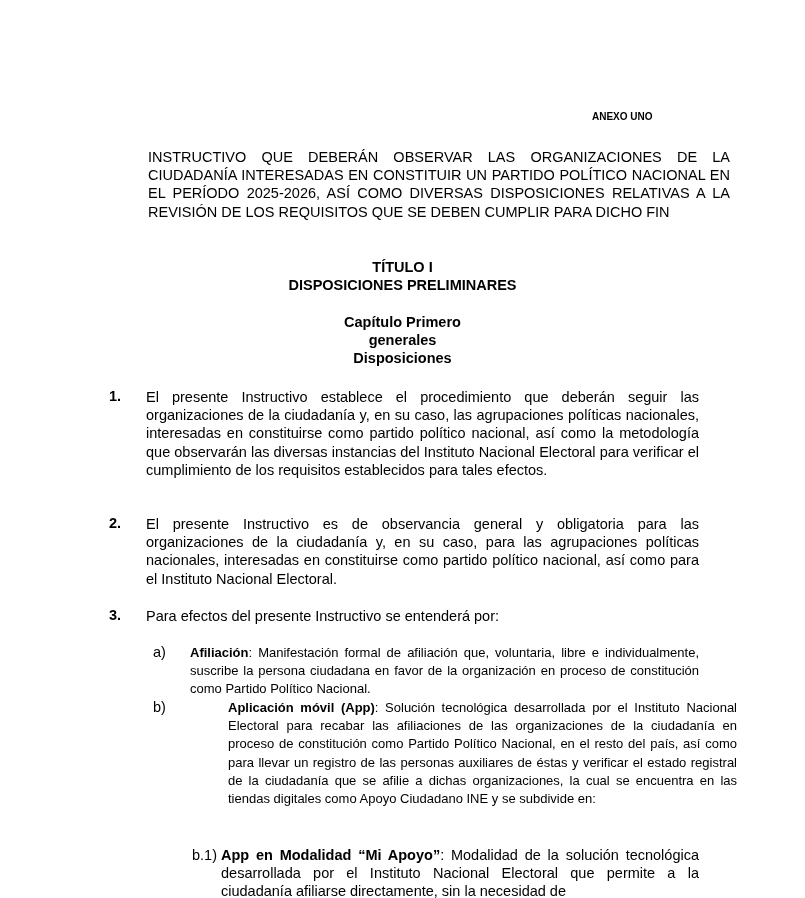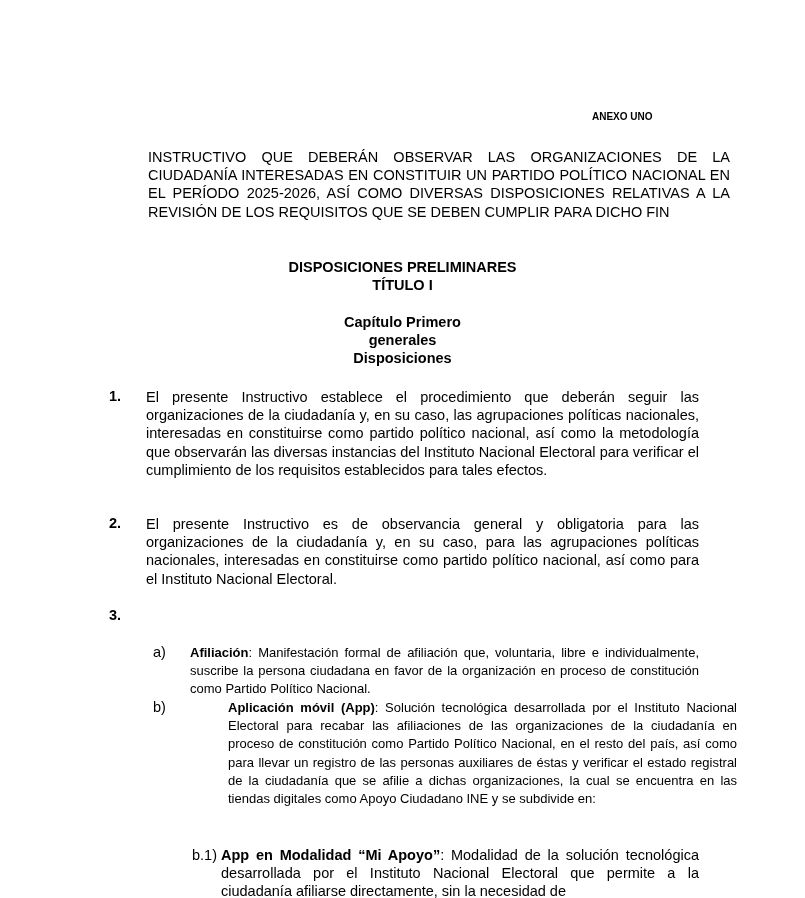--- a/index.html
+++ b/index.html
@@ -31,37 +31,38 @@
 </style>
 </head>
 <body>
 
 <div class="page">
   <div class="annex">ANEXO UNO</div>
 
   <div class="title">INSTRUCTIVO QUE DEBERÁN OBSERVAR LAS ORGANIZACIONES DE LA CIUDADANÍA INTERESADAS EN CONSTITUIR UN PARTIDO POLÍTICO NACIONAL EN EL PERÍODO 2025-2026, ASÍ COMO DIVERSAS DISPOSICIONES RELATIVAS A LA REVISIÓN DE LOS REQUISITOS QUE SE DEBEN CUMPLIR PARA DICHO FIN</div>
 
   <div class="center t1">
+    <div>TÍTULO I</div>
     <div>DISPOSICIONES PRELIMINARES</div>
-    <div>TÍTULO I</div>
   </div>
 
   <div class="center t2">
     <div>Capítulo Primero</div>
     <div>generales</div>
     <div>Disposiciones</div>
   </div>
 
   <div class="num p1num">1.</div>
   <div class="para p1">El presente Instructivo establece el procedimiento que deberán seguir las organizaciones de la ciudadanía y, en su caso, las agrupaciones políticas nacionales, interesadas en constituirse como partido político nacional, así como la metodología que observarán las diversas instancias del Instituto Nacional Electoral para verificar el cumplimiento de los requisitos establecidos para tales efectos.</div>
 
   <div class="num p2num">2.</div>
   <div class="para p2">El presente Instructivo es de observancia general y obligatoria para las organizaciones de la ciudadanía y, en su caso, para las agrupaciones políticas nacionales, interesadas en constituirse como partido político nacional, así como para el Instituto Nacional Electoral.</div>
 
   <div class="num p3num">3.</div>
+  <div class="para p3">Para efectos del presente Instructivo se entenderá por:</div>
 
   <div class="letter la">a)</div>
   <div class="item ia"><b>Afiliación</b><span>: Manifestación formal de afiliación que, voluntaria, libre e individualmente, suscribe la persona ciudadana en favor de la organización en proceso de constitución como Partido Político Nacional.</span></div>
 
   <div class="letter lb">b)</div>
   <div class="item ib"><b>Aplicación móvil (App)</b><span>: Solución tecnológica desarrollada por el Instituto Nacional Electoral para recabar las afiliaciones de las organizaciones de la ciudadanía en proceso de constitución como Partido Político Nacional, en el resto del país, así como para llevar un registro de las personas auxiliares de éstas y verificar el estado registral de la ciudadanía que se afilie a dichas organizaciones, la cual se encuentra en las tiendas digitales como Apoyo Ciudadano INE y se subdivide en:</span></div>
 
   <div class="sub">
     <span class="sub-label">b.1)</span>
     <span class="sub-text"><b>App en Modalidad “Mi Apoyo”</b><span>: Modalidad de la solución tecnológica desarrollada por el Instituto Nacional Electoral que permite a la ciudadanía afiliarse directamente, sin la necesidad de</span></span>

